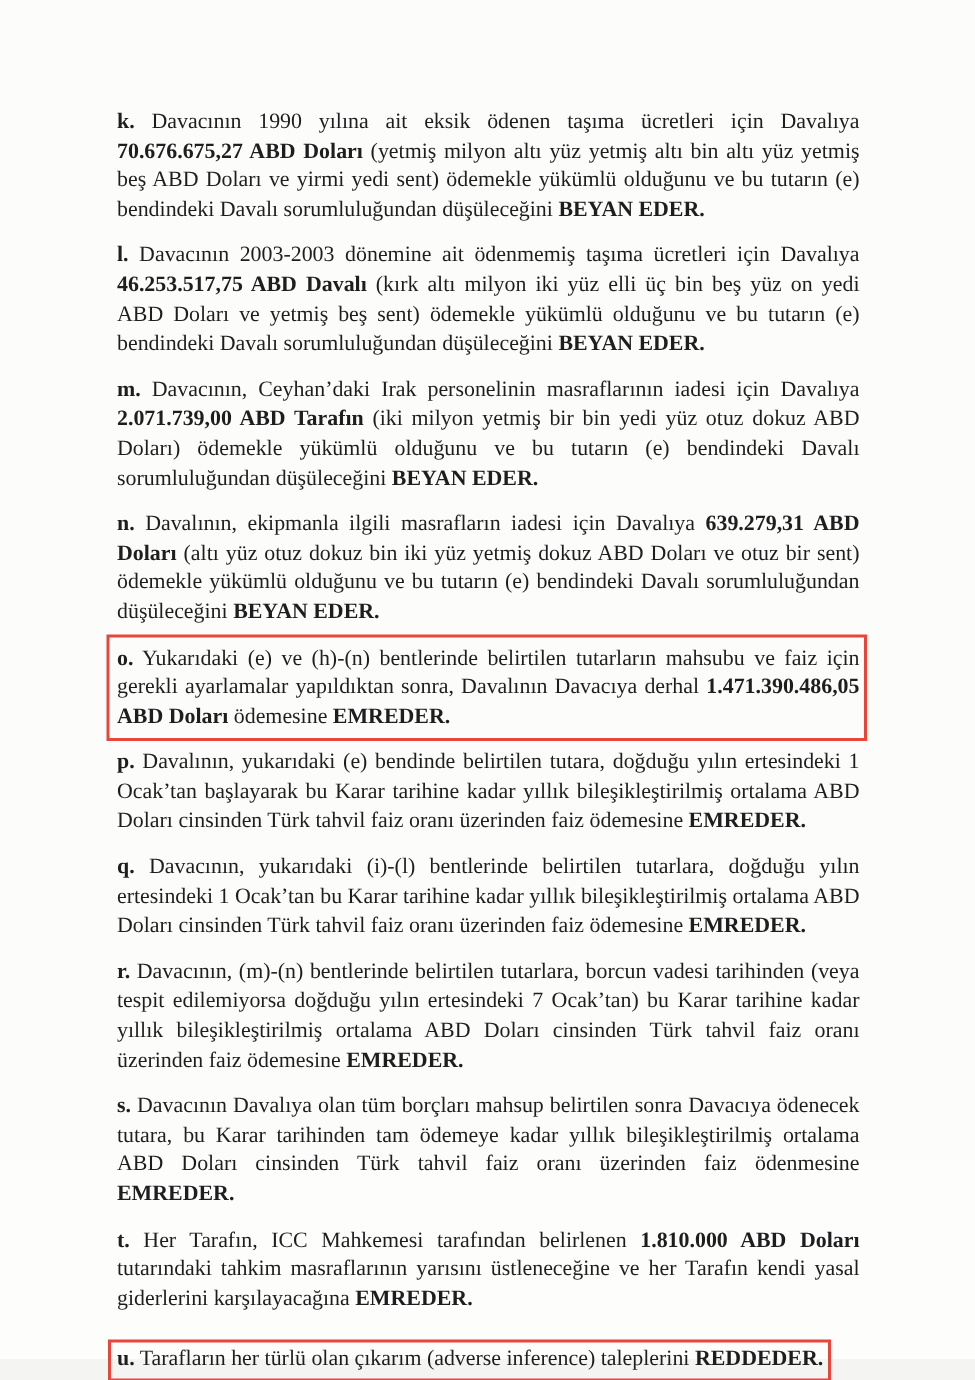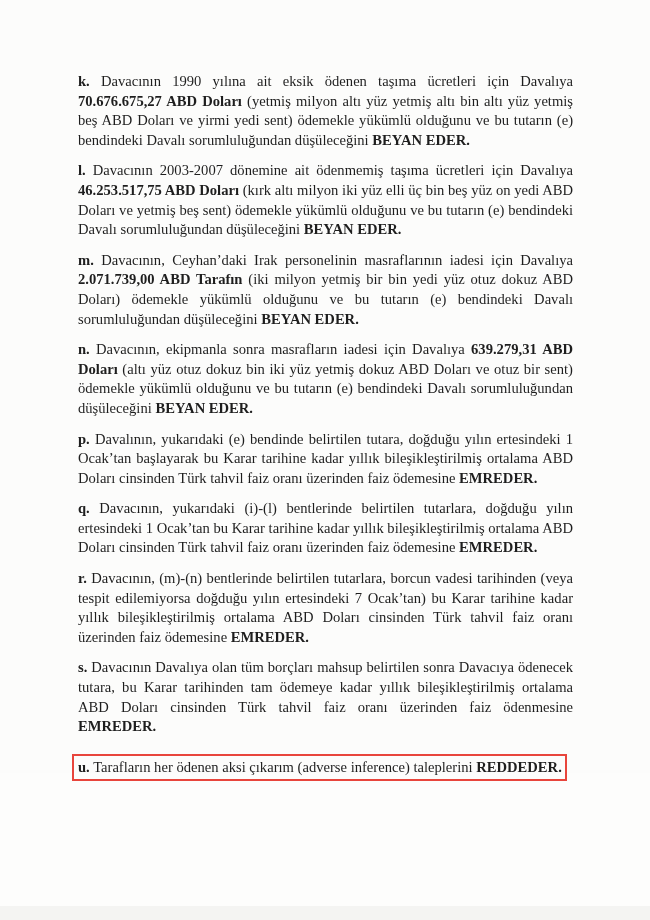--- a/index.html
+++ b/index.html
@@ -65,49 +65,55 @@
 
 <div class="page">
   <div class="page-bottom-edge"></div>
   <div class="content" id="doc-body">
 
     <p class="para">
       <b>k.</b><span> Davacının 1990 yılına ait eksik ödenen taşıma ücretleri için Davalıya </span><b>70.676.675,27 ABD Doları</b><span> (yetmiş milyon altı yüz yetmiş altı bin altı yüz yetmiş beş ABD Doları ve yirmi yedi sent) ödemekle yükümlü olduğunu ve bu tutarın (e) bendindeki Davalı sorumluluğundan düşüleceğini </span><b>BEYAN EDER.</b>
     </p>
 
     <p class="para">
-      <b>l.</b><span> Davacının 2003-2007 dönemine ait ödenmemiş taşıma ücretleri için Davalıya </span><b>46.253.517,75 ABD Doları</b><span> (kırk altı milyon iki yüz elli üç bin beş yüz on yedi ABD Doları ve yetmiş beş sent) ödemekle yükümlü olduğunu ve bu tutarın (e) bendindeki Davalı sorumluluğundan düşüleceğini </span><b>BEYAN EDER.</b>
+      <b>l.</b><span> Davacının 2003-2003 dönemine ait ödenmemiş taşıma ücretleri için Davalıya </span><b>46.253.517,75 ABD Davalı</b><span> (kırk altı milyon iki yüz elli üç bin beş yüz on yedi ABD Doları ve yetmiş beş sent) ödemekle yükümlü olduğunu ve bu tutarın (e) bendindeki Davalı sorumluluğundan düşüleceğini </span><b>BEYAN EDER.</b>
     </p>
 
     <p class="para">
       <b>m.</b><span> Davacının, Ceyhan’daki Irak personelinin masraflarının iadesi için Davalıya </span><b>2.071.739,00 ABD Tarafın</b><span> (iki milyon yetmiş bir bin yedi yüz otuz dokuz ABD Doları) ödemekle yükümlü olduğunu ve bu tutarın (e) bendindeki Davalı sorumluluğundan düşüleceğini </span><b>BEYAN EDER.</b>
     </p>
 
     <p class="para">
-      <b>n.</b><span> Davacının, ekipmanla sonra masrafların iadesi için Davalıya </span><b>639.279,31 ABD Doları</b><span> (altı yüz otuz dokuz bin iki yüz yetmiş dokuz ABD Doları ve otuz bir sent) ödemekle yükümlü olduğunu ve bu tutarın (e) bendindeki Davalı sorumluluğundan düşüleceğini </span><b>BEYAN EDER.</b>
+      <b>n.</b><span> Davalının, ekipmanla ilgili masrafların iadesi için Davalıya </span><b>639.279,31 ABD Doları</b><span> (altı yüz otuz dokuz bin iki yüz yetmiş dokuz ABD Doları ve otuz bir sent) ödemekle yükümlü olduğunu ve bu tutarın (e) bendindeki Davalı sorumluluğundan düşüleceğini </span><b>BEYAN EDER.</b>
     </p>
 
+    <p class="para highlight box-o">
+      <b>o.</b><span> Yukarıdaki (e) ve (h)-(n) bentlerinde belirtilen tutarların mahsubu ve faiz için gerekli ayarlamalar yapıldıktan sonra, Davalının Davacıya derhal </span><b>1.471.390.486,05 ABD Doları</b><span> ödemesine </span><b>EMREDER.</b>
+    </p>
 
     <p class="para">
       <b>p.</b><span> Davalının, yukarıdaki (e) bendinde belirtilen tutara, doğduğu yılın ertesindeki 1 Ocak’tan başlayarak bu Karar tarihine kadar yıllık bileşikleştirilmiş ortalama ABD Doları cinsinden Türk tahvil faiz oranı üzerinden faiz ödemesine </span><b>EMREDER.</b>
     </p>
 
     <p class="para">
       <b>q.</b><span> Davacının, yukarıdaki (i)-(l) bentlerinde belirtilen tutarlara, doğduğu yılın ertesindeki 1 Ocak’tan bu Karar tarihine kadar yıllık bileşikleştirilmiş ortalama ABD Doları cinsinden Türk tahvil faiz oranı üzerinden faiz ödemesine </span><b>EMREDER.</b>
     </p>
 
     <p class="para">
       <b>r.</b><span> Davacının, (m)-(n) bentlerinde belirtilen tutarlara, borcun vadesi tarihinden (veya tespit edilemiyorsa doğduğu yılın ertesindeki 7 Ocak’tan) bu Karar tarihine kadar yıllık bileşikleştirilmiş ortalama ABD Doları cinsinden Türk tahvil faiz oranı üzerinden faiz ödemesine </span><b>EMREDER.</b>
     </p>
 
     <p class="para">
       <b>s.</b><span> Davacının Davalıya olan tüm borçları mahsup belirtilen sonra Davacıya ödenecek tutara, bu Karar tarihinden tam ödemeye kadar yıllık bileşikleştirilmiş ortalama ABD Doları cinsinden Türk tahvil faiz oranı üzerinden faiz ödenmesine </span><b>EMREDER.</b>
     </p>
 
+    <p class="para">
+      <b>t.</b><span> Her Tarafın, ICC Mahkemesi tarafından belirlenen </span><b>1.810.000 ABD Doları</b><span> tutarındaki tahkim masraflarının yarısını üstleneceğine ve her Tarafın kendi yasal giderlerini karşılayacağına </span><b>EMREDER.</b>
+    </p>
 
     <div>
       <p class="para highlight box-u">
-        <b>u.</b><span> Tarafların her ödenen aksi çıkarım (adverse inference) taleplerini </span><b>REDDEDER.</b>
+        <b>u.</b><span> Tarafların her türlü olan çıkarım (adverse inference) taleplerini </span><b>REDDEDER.</b>
       </p>
     </div>
 
   </div>
 </div>
 
 </body></html>

